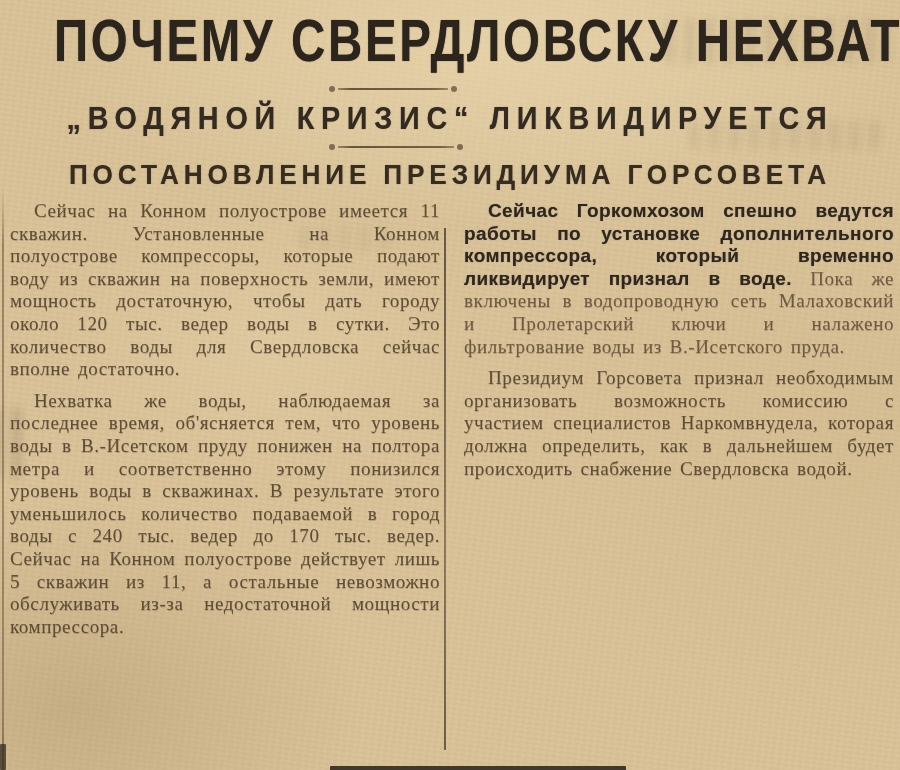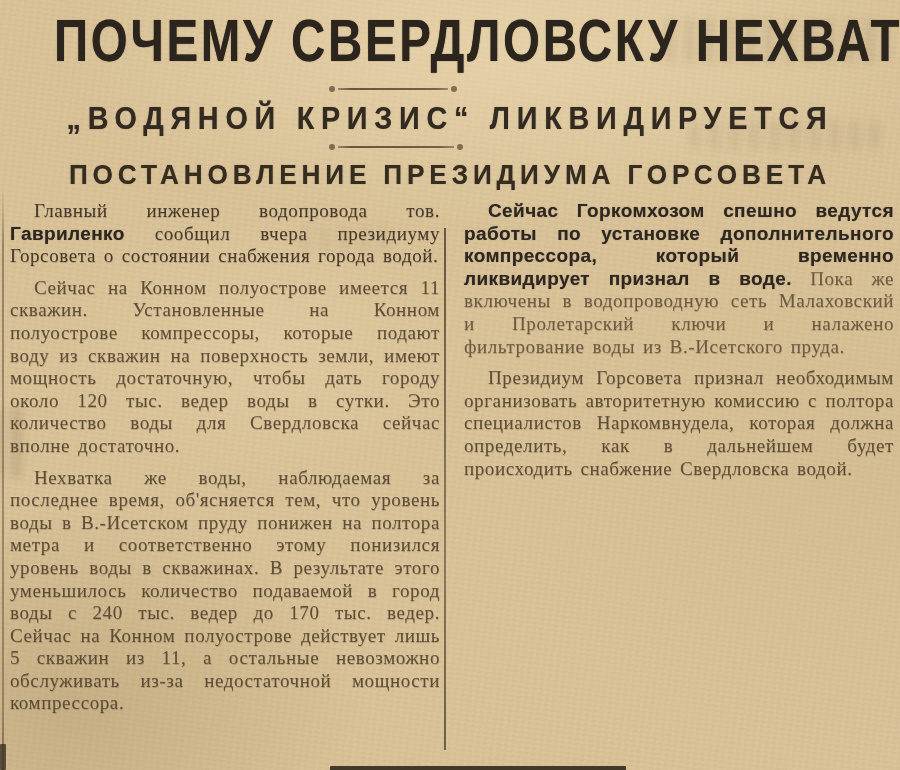--- a/index.html
+++ b/index.html
@@ -130,30 +130,29 @@
   <div class="rule rule1"></div>
 
   <h2 class="subheadline">„ВОДЯНОЙ КРИЗИС“ ЛИКВИДИРУЕТСЯ</h2>
 
   <div class="rule rule2"></div>
 
   <h3 class="kicker">ПОСТАНОВЛЕНИЕ ПРЕЗИДИУМА ГОРСОВЕТА</h3>
 
   <div class="columns">
     <div class="col">
-      <p><span>Главный инженер водопровода тов. </span><span class="boldname">Гавриленко</span><span> сообщил вчера президиуму Горсовета о состоянии снабжения города водой.</span></p>
       <p class="dim">Сейчас на Конном полуострове имеется 11 скважин. Установленные на Конном полуострове компрессоры, которые подают воду из скважин на поверхность земли, имеют мощность достаточную, чтобы дать городу около 120 тыс. ведер воды в сутки. Это количество воды для Свердловска сейчас вполне достаточно.</p>
       <p class="dim">Нехватка же воды, наблюдаемая за последнее время, об'ясняется тем, что уровень воды в В.-Исетском пруду понижен на полтора метра и соответственно этому понизился уровень воды в скважинах. В результате этого уменьшилось количество подаваемой в город воды с 240 тыс. ведер до 170 тыс. ведер. Сейчас на Конном полуострове действует лишь 5 скважин из 11, а остальные невозможно обслуживать из-за недостаточной мощности компрессора.</p>
     </div>
 
     <div class="colrule"></div>
 
     <div class="col">
       <p><span class="boldlead">Сейчас Горкомхозом спешно ведутся работы по установке дополнительного компрессора, который временно ликвидирует признал в воде.</span><span class="p1rest"> Пока же включены в водопроводную сеть Малаховский и Пролетарский ключи и налажено фильтрование воды из В.-Исетского пруда.</span></p>
-      <p class="dim">Президиум Горсовета признал необходимым организовать авторитетную комиссию с полтора специалистов Наркомвнудела, которая должна определить, как в дальнейшем будет происходить снабжение Свердловска водой.</p>
+      <p class="dim">Президиум Горсовета признал необходимым организовать возможность комиссию с участием специалистов Наркомвнудела, которая должна определить, как в дальнейшем будет происходить снабжение Свердловска водой.</p>
     </div>
   </div>
 
   <div class="left-edge-rule"></div>
   <div class="left-edge-dark"></div>
   <div class="bottom-bar"></div>
 
 </div>
 
 </body></html>

